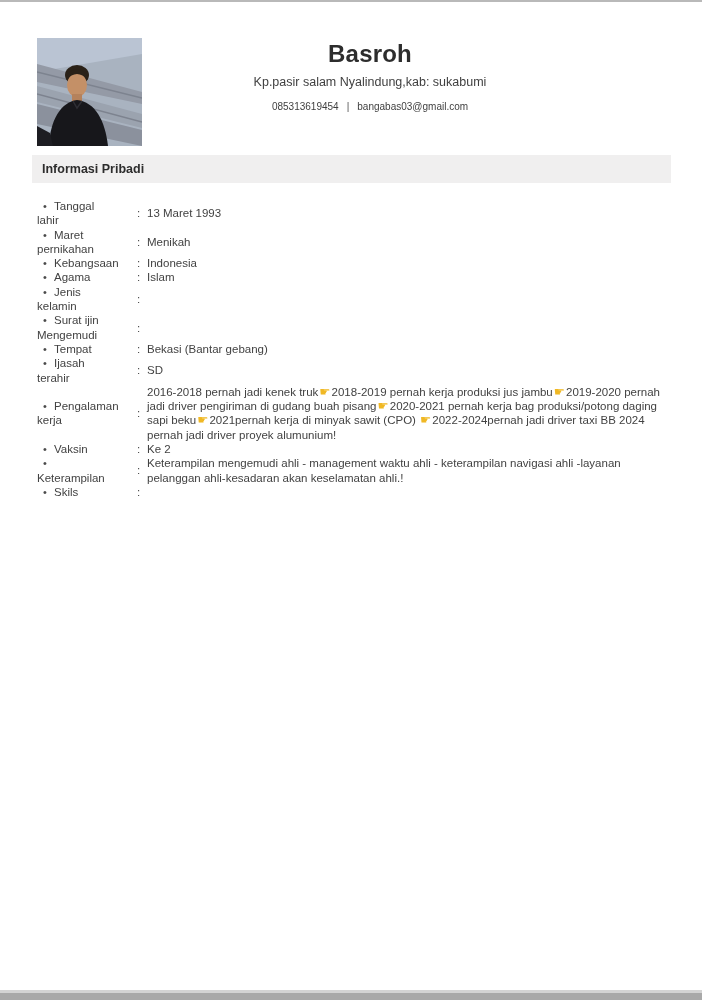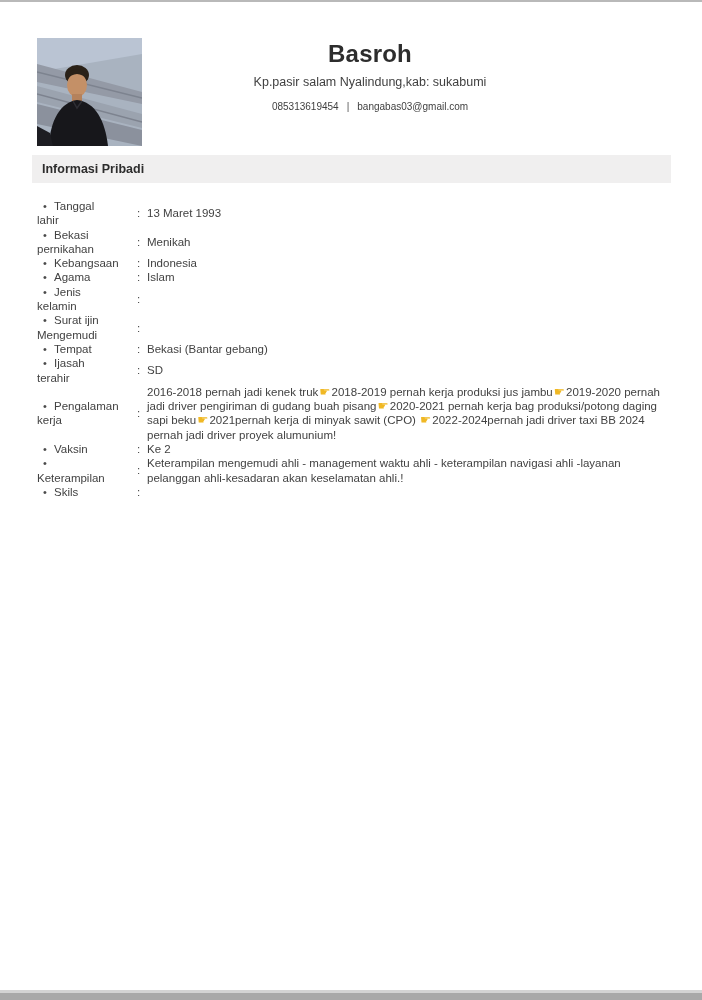--- a/index.html
+++ b/index.html
@@ -103,21 +103,21 @@
     <div class="cell-label">
         <div class="lbl-line first"><span class="bullet">•</span><span>Tanggal</span></div>
         <div class="lbl-line">lahir</div>
       </div>
     <div class="cell-colon">:</div>
     <div class="cell-value">13 Maret 1993</div>
   </div>
 
   <div class="info-row">
     <div class="cell-label">
-        <div class="lbl-line first"><span class="bullet">•</span><span>Bekasi</span></div>
+        <div class="lbl-line first"><span class="bullet">•</span><span>Maret</span></div>
         <div class="lbl-line">pernikahan</div>
       </div>
     <div class="cell-colon">:</div>
     <div class="cell-value">Menikah</div>
   </div>
 
   <div class="info-row">
     <div class="cell-label">
         <div class="lbl-line first"><span class="bullet">•</span><span>Kebangsaan</span></div>
       </div>

